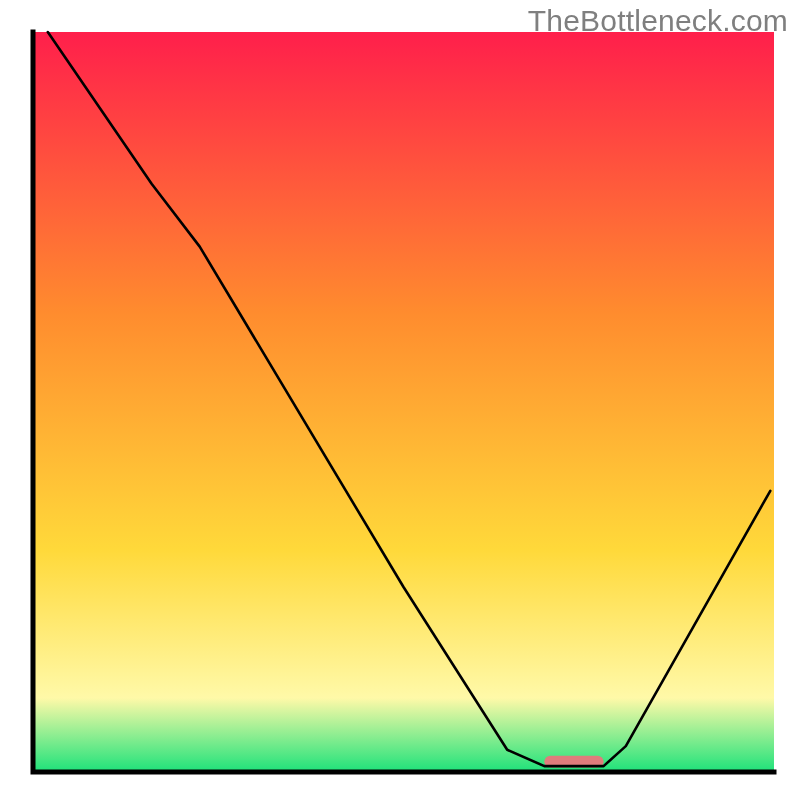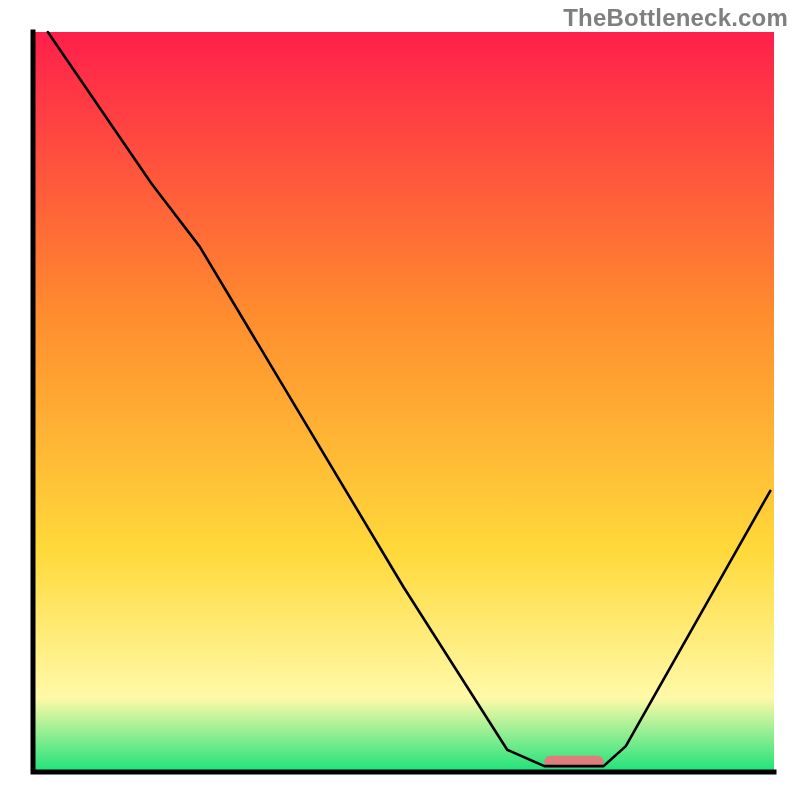--- a/index.html
+++ b/index.html
@@ -13,22 +13,22 @@
   }
   .chart-wrap {
     position: relative;
     width: 800px;
     height: 800px;
   }
   .watermark {
     position: absolute;
     top: 4px;
     right: 12px;
-    font-size: 24px;
-    font-weight: 700;
+    font-size: 30px;
+    font-weight: 400;
     color: #7f7f7f;
     letter-spacing: 0.2px;
     z-index: 50;
     user-select: none;
   }
   svg.chart {
     position: absolute;
     left: 0;
     top: 0;
   }

